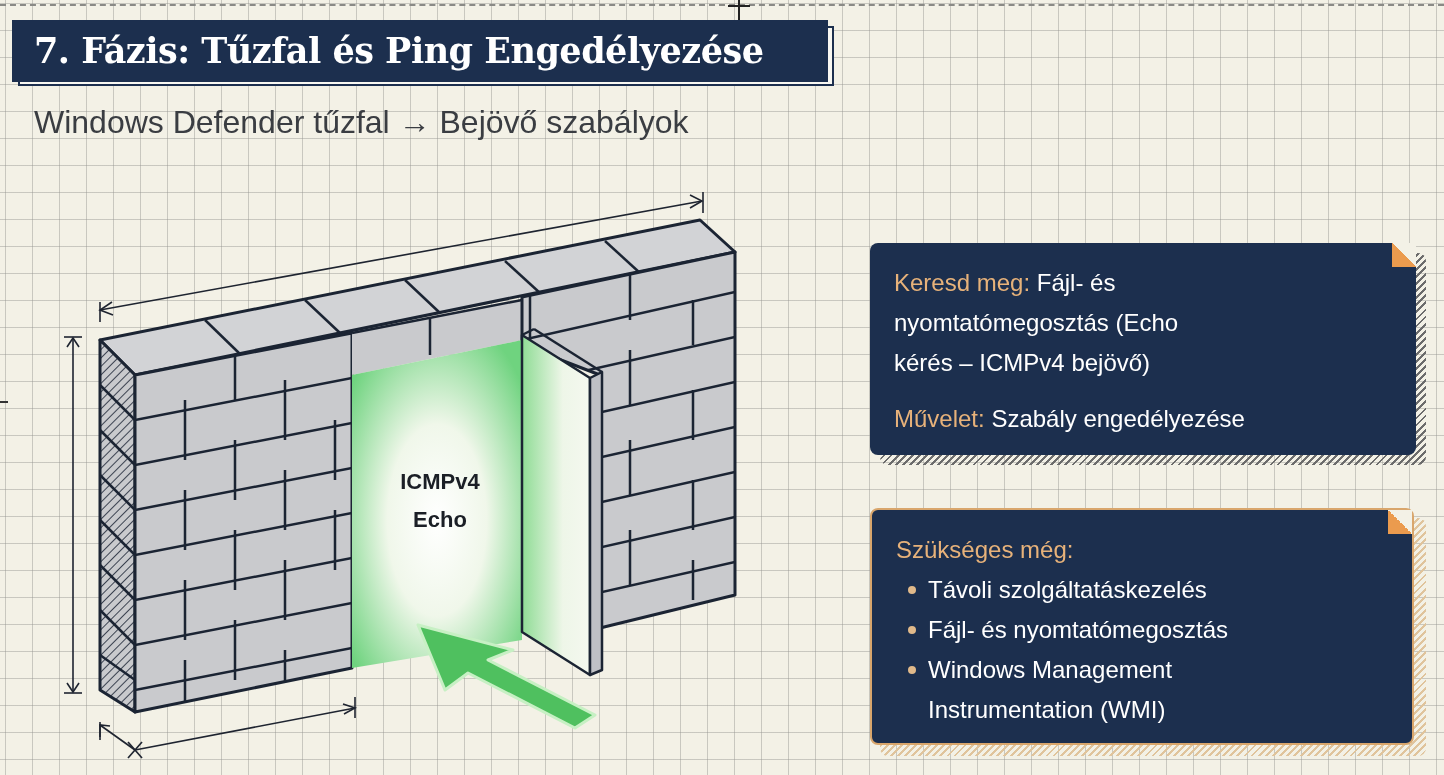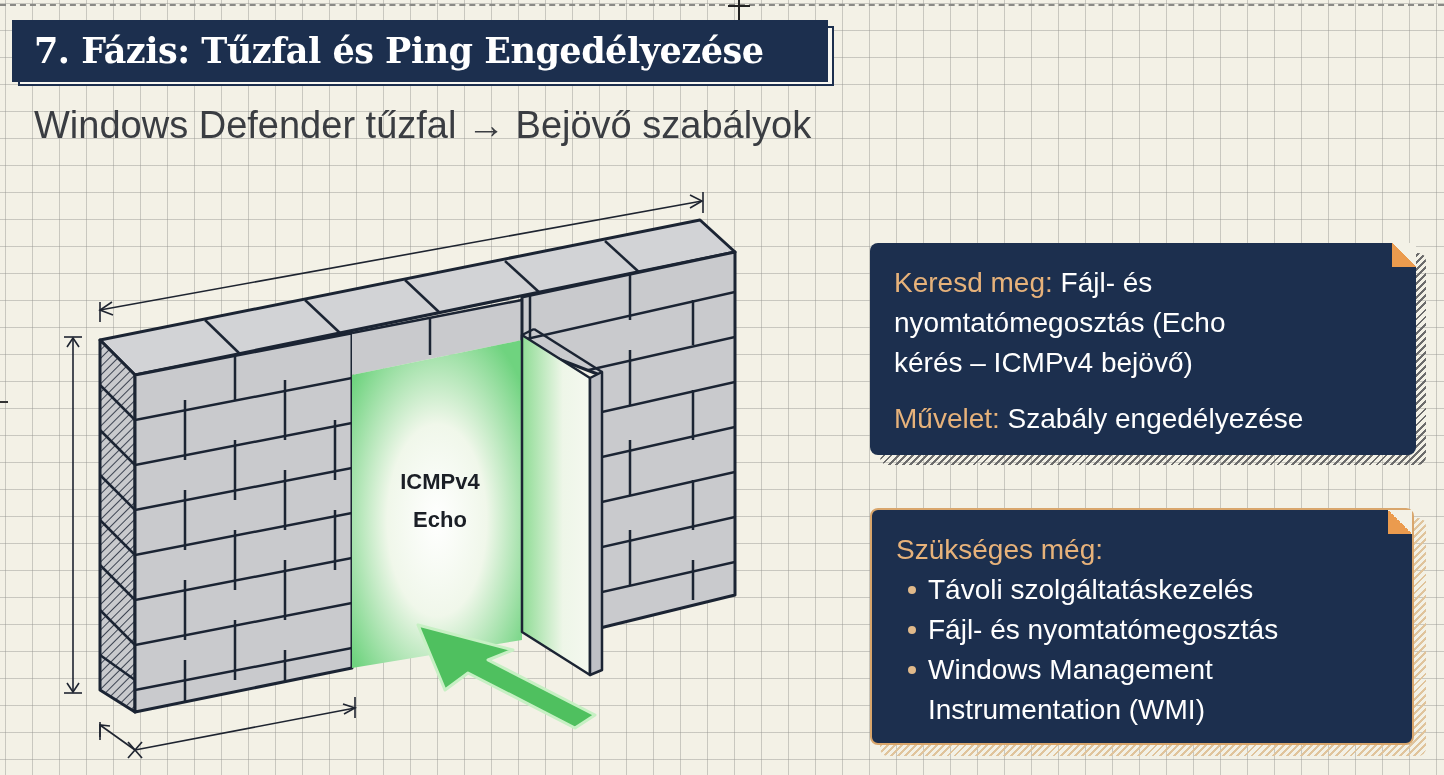--- a/index.html
+++ b/index.html
@@ -25,34 +25,34 @@
     position: absolute; left: 6px; top: 6px; width: 816px; height: 60px;
     background: #f8f7f1; border: 2px solid #1c2f4e; box-sizing: border-box;
   }
   .title-box {
     position: relative; width: 816px; height: 62px; background: #1c2f4e;
     color: #ffffff; font-family: "DejaVu Serif", serif; font-weight: bold;
     font-size: 35px; line-height: 62px; padding-left: 22px; box-sizing: border-box;
     white-space: nowrap; letter-spacing: -0.5px;
   }
   .subtitle {
-    position: absolute; left: 34px; top: 104px; font-size: 38px; color: #3a3d42;
+    position: absolute; left: 34px; top: 104px; font-size: 32px; color: #3a3d42;
     white-space: nowrap; font-family: "Liberation Sans", sans-serif;
   }
 
   .illustration { position: absolute; left: 0; top: 180px; }
 
   .door-label {
     position: absolute; left: 355px; top: 463px; width: 170px; text-align: center;
     font-weight: bold; font-size: 22px; line-height: 38px; color: #1b1f26;
   }
 
   .card {
     position: absolute; background: #1c2f4e; color: #ffffff; border-radius: 8px;
-    box-sizing: border-box; font-size: 28px; line-height: 40px;
+    box-sizing: border-box; font-size: 24px; line-height: 40px;
   }
   .card-hatch {
     position: absolute; border-radius: 8px;
     background: repeating-linear-gradient(135deg, #6c6c6c 0 2px, transparent 2px 5px);
   }
   .card-hatch.tan {
     background: repeating-linear-gradient(135deg, #e0c49c 0 2px, transparent 2px 5px);
   }
   .fold {
     position: absolute; top: 0; right: 0; width: 24px; height: 24px;

